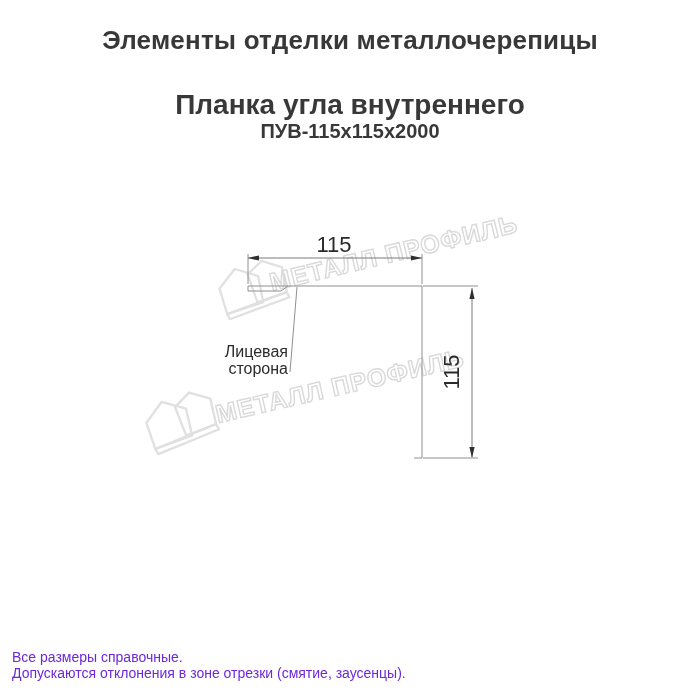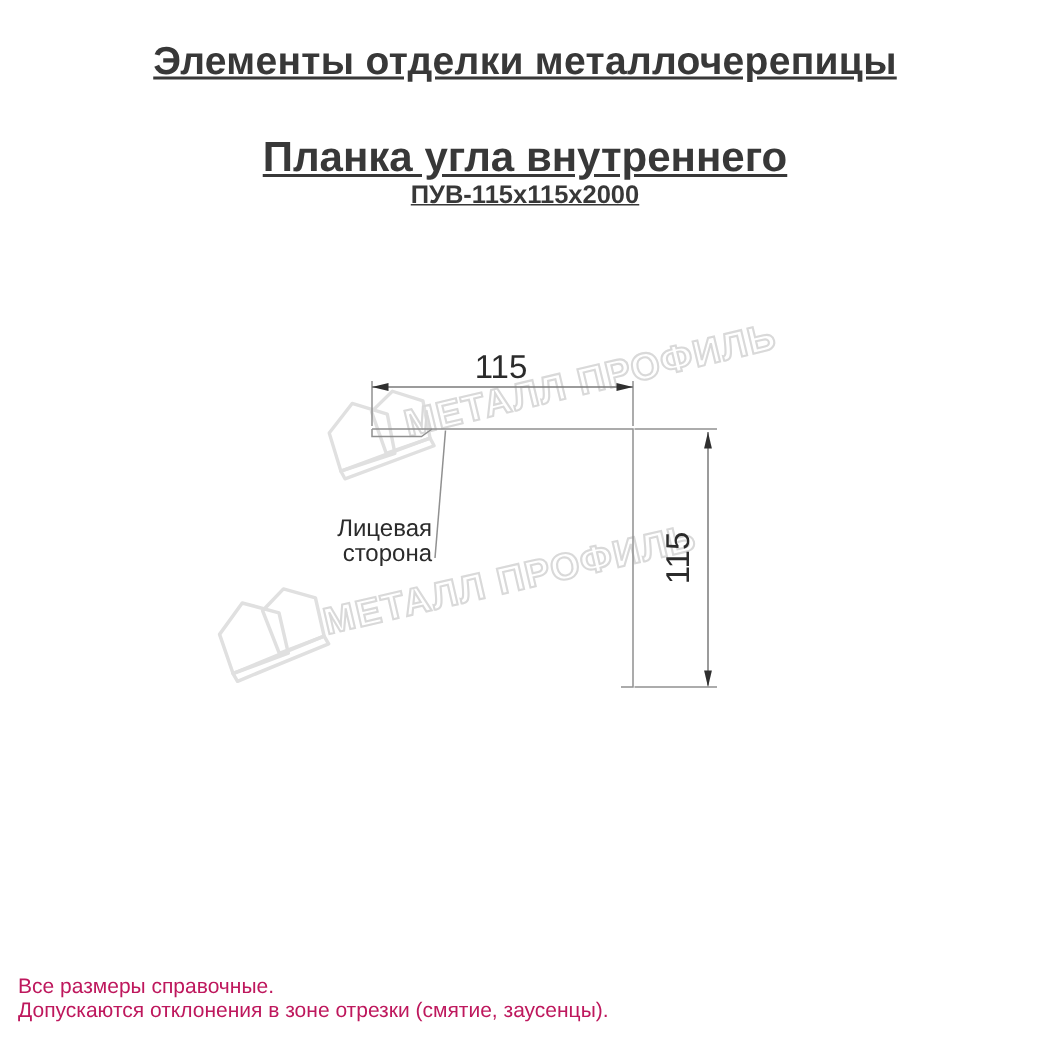--- a/index.html
+++ b/index.html
@@ -1,43 +1,43 @@
 <!DOCTYPE html>
 <html><head>
 <meta charset="utf-8">
 <style>
   html,body{margin:0;padding:0;}
   body{
     width:700px;height:700px;position:relative;overflow:hidden;
     background:#ffffff;
     font-family:"Liberation Sans", sans-serif;
   }
-  .hdr{position:absolute;left:0;width:700px;text-align:center;color:#383838;font-weight:bold;text-decoration:underline;}
+  .hdr{position:absolute;left:0;width:700px;text-align:center;color:#383838;font-weight:bold;}
   #title{top:25px;font-size:26px;letter-spacing:0.2px;}
   #pname{top:89px;font-size:28px;}
-  #pcode{top:120px;font-size:17px;}
+  #pcode{top:120px;font-size:20px;}
   #draw-svg{position:absolute;left:0;top:0;}
   .wm-text{
     font-family:"Liberation Sans", sans-serif;
     font-weight:bold;font-size:25px;letter-spacing:1px;
     fill:none;stroke:#d9d9d9;stroke-width:1.4px;
   }
   .wm-shape{fill:none;stroke:#e0e0e0;stroke-width:1.6px;stroke-linejoin:round;}
   .thin{fill:none;stroke:#909090;stroke-width:1px;}
   .dimline{fill:none;stroke:#7a7a7a;stroke-width:1px;}
   .arrow{fill:#2f2f2f;stroke:none;}
   .dimtext{
     font-family:"Liberation Sans", sans-serif;
     font-size:22px;fill:#2b2b2b;
   }
   .facetext{
     font-family:"Liberation Sans", sans-serif;
     font-size:16px;fill:#2b2b2b;
   }
-  .foot{position:absolute;left:12px;font-size:14px;color:#be185d;}
+  .foot{position:absolute;left:12px;font-size:14px;color:#6d28d9;}
   #foot1{top:649px;}
   #foot2{top:665px;}
 </style>
 </head>
 <body>
 
 <div class="hdr" id="title">Элементы отделки металлочерепицы</div>
 <div class="hdr" id="pname">Планка угла внутреннего</div>
 <div class="hdr" id="pcode">ПУВ-115х115х2000</div>
 

